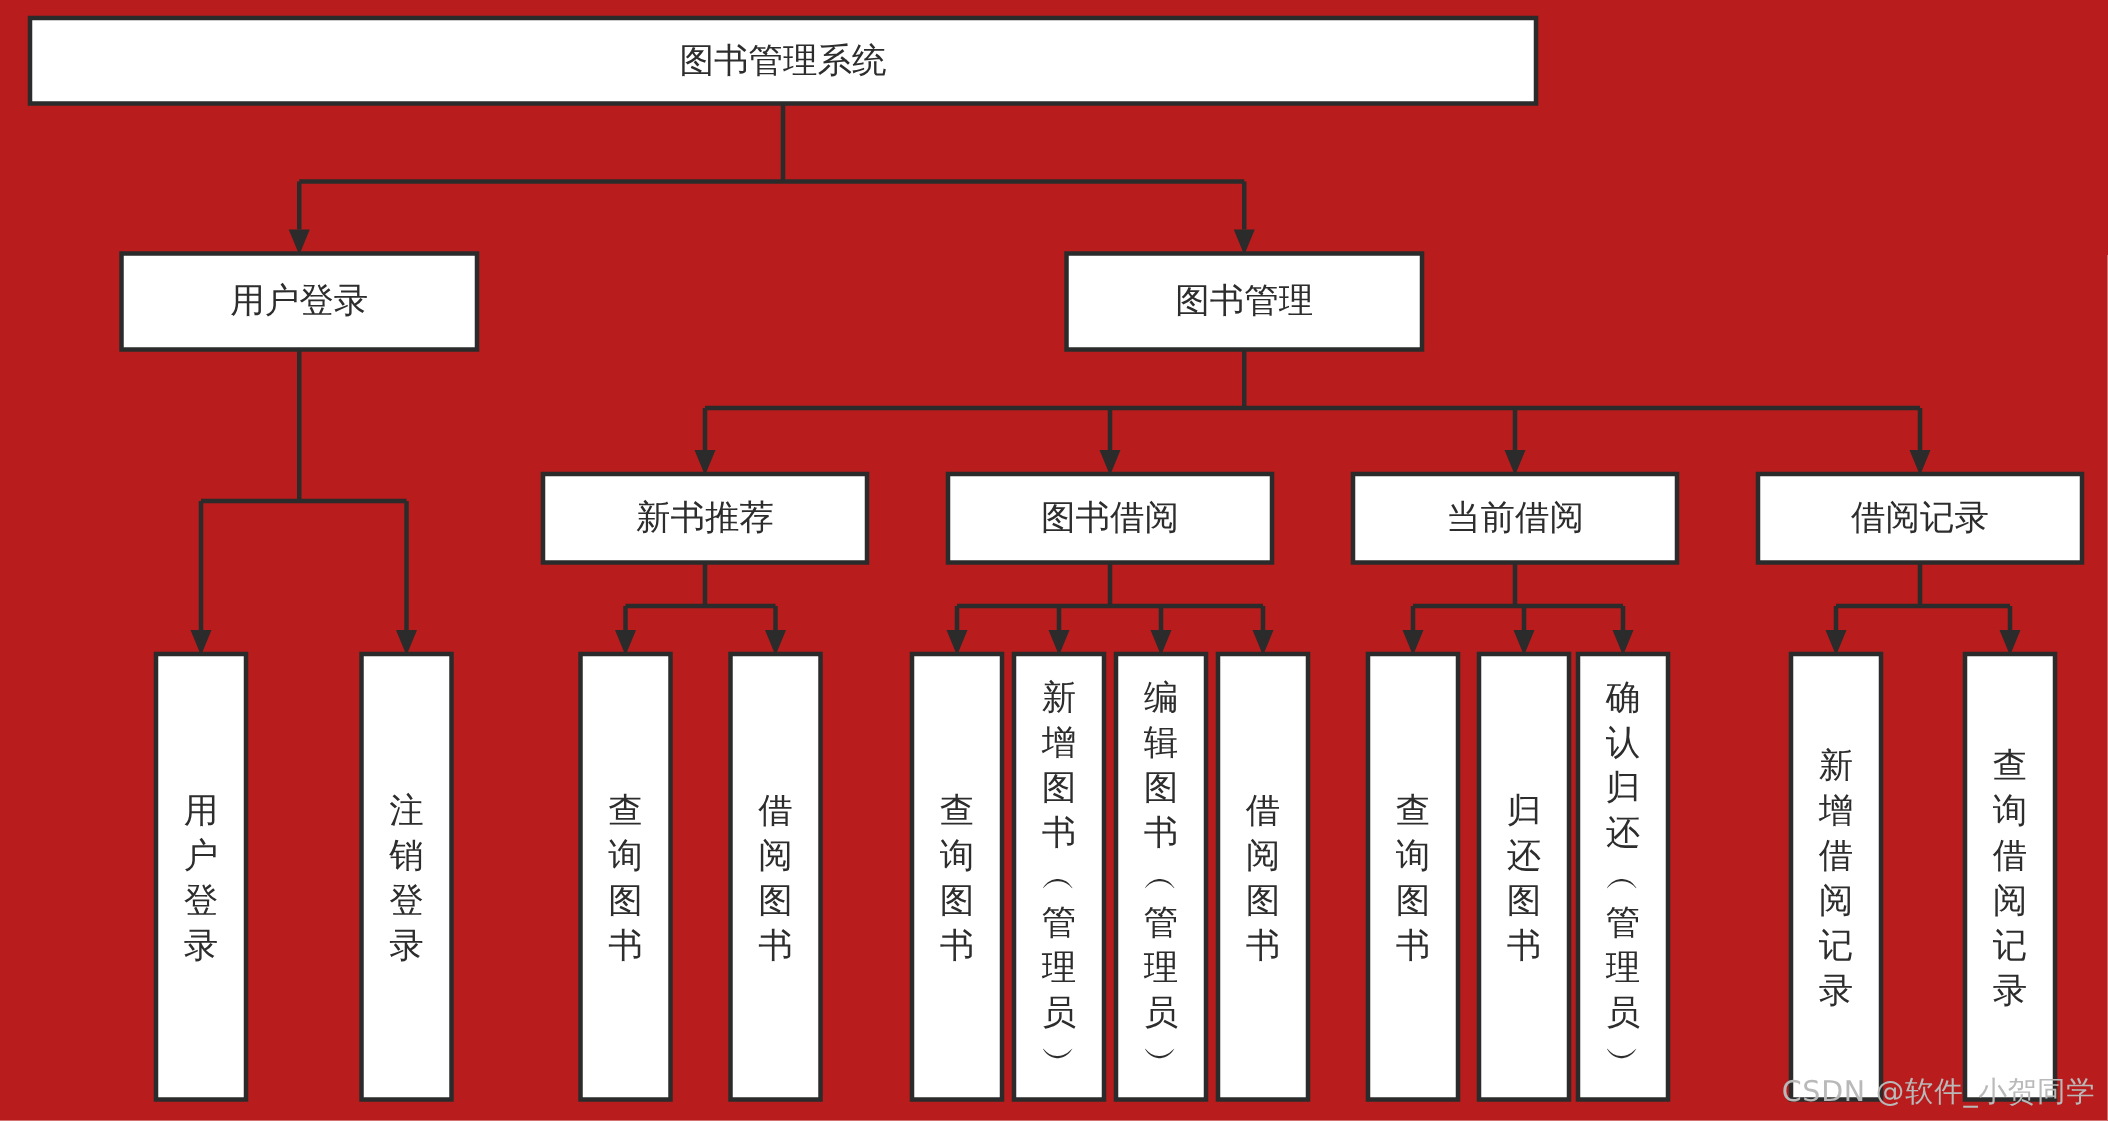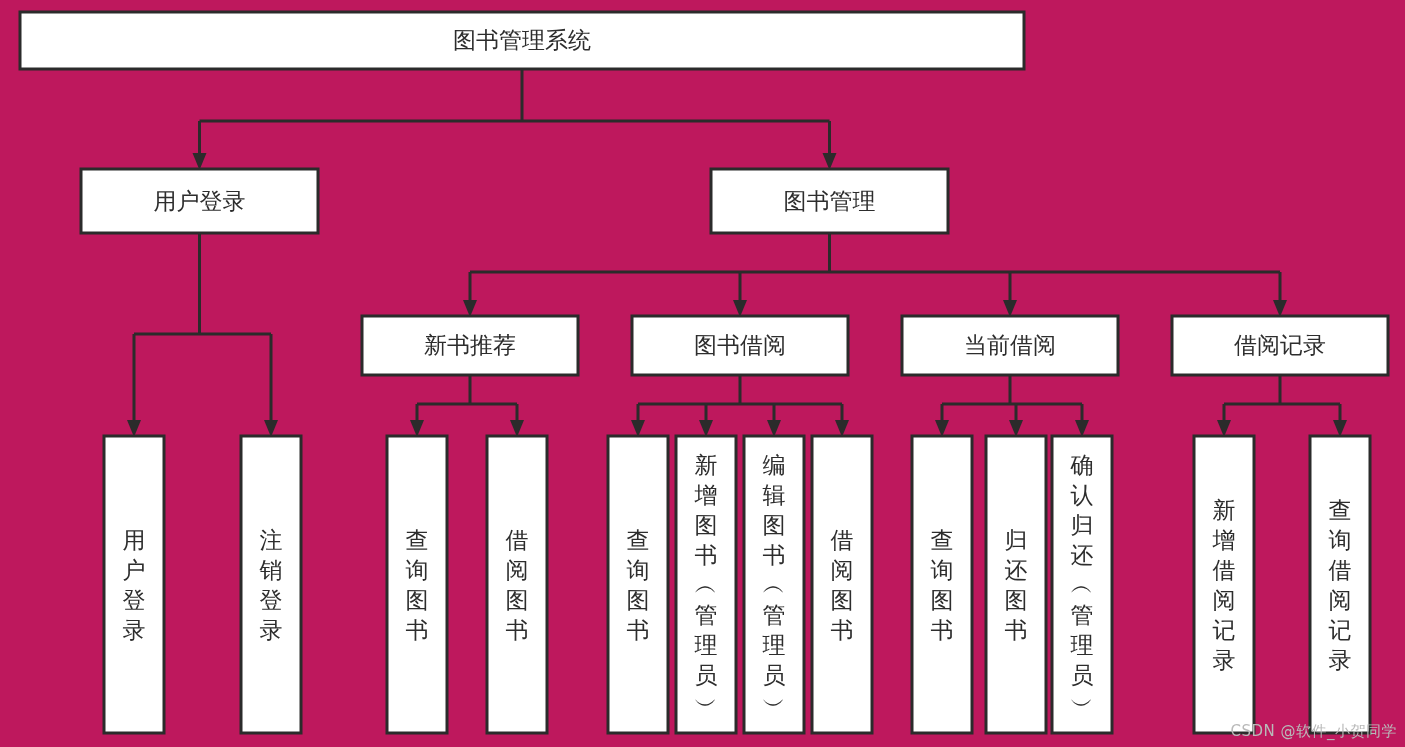--- a/index.html
+++ b/index.html
@@ -10,21 +10,21 @@
   body {
     width: 1405px;
     height: 747px;
     font-family: "DejaVu Sans", "Liberation Sans", sans-serif;
     overflow: hidden;
   }
   #diagram-root {
     position: relative;
     width: 1405px;
     height: 747px;
-    background: #be185d;
+    background: #b91c1c;
   }
   svg.diagram-canvas {
     position: absolute;
     left: 0;
     top: 0;
     width: 1405px;
     height: 747px;
     display: block;
   }
   .node-box {
@@ -53,21 +53,21 @@
     font-family: "DejaVu Sans", "Liberation Sans", sans-serif;
     font-size: 23px;
     fill: #2d2d2d;
     text-anchor: middle;
   }
   .watermark-text {
     position: absolute;
     right: 8px;
     bottom: 6px;
     font-family: "DejaVu Sans", "Liberation Sans", sans-serif;
-    font-size: 15px;
+    font-size: 19px;
     color: #b9b9b9;
     letter-spacing: 0.5px;
     white-space: nowrap;
     user-select: none;
   }
 </style>
 </head>
 <body>
 
 <div id="diagram-root">

